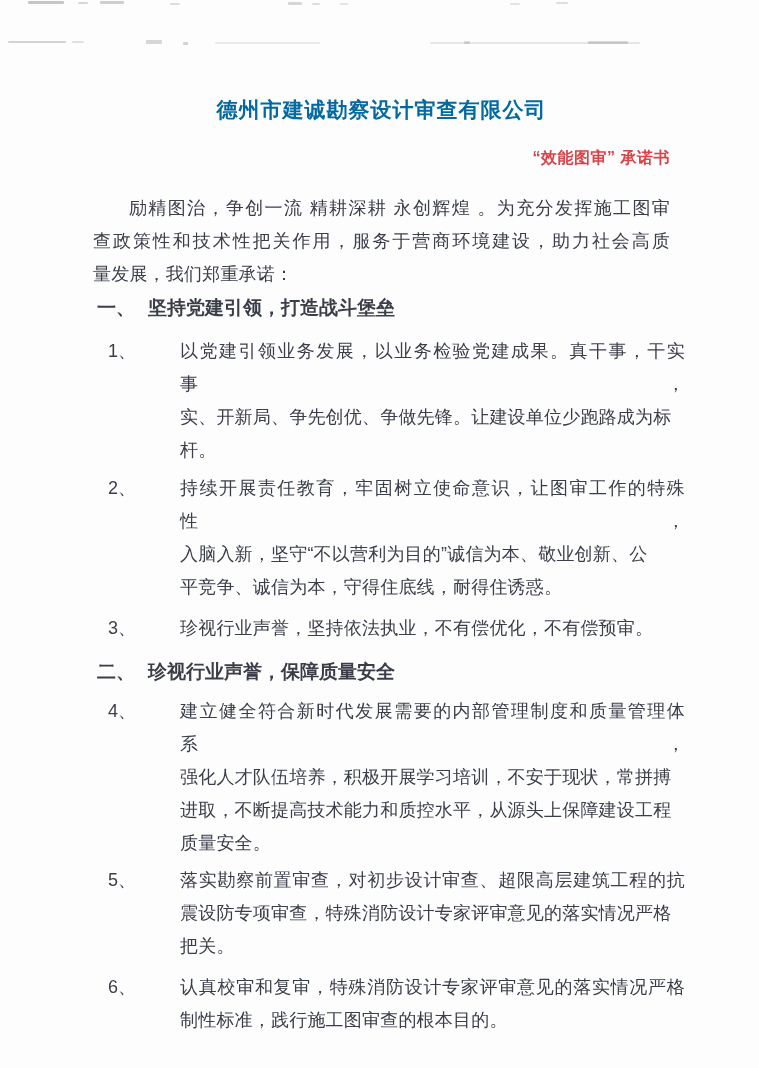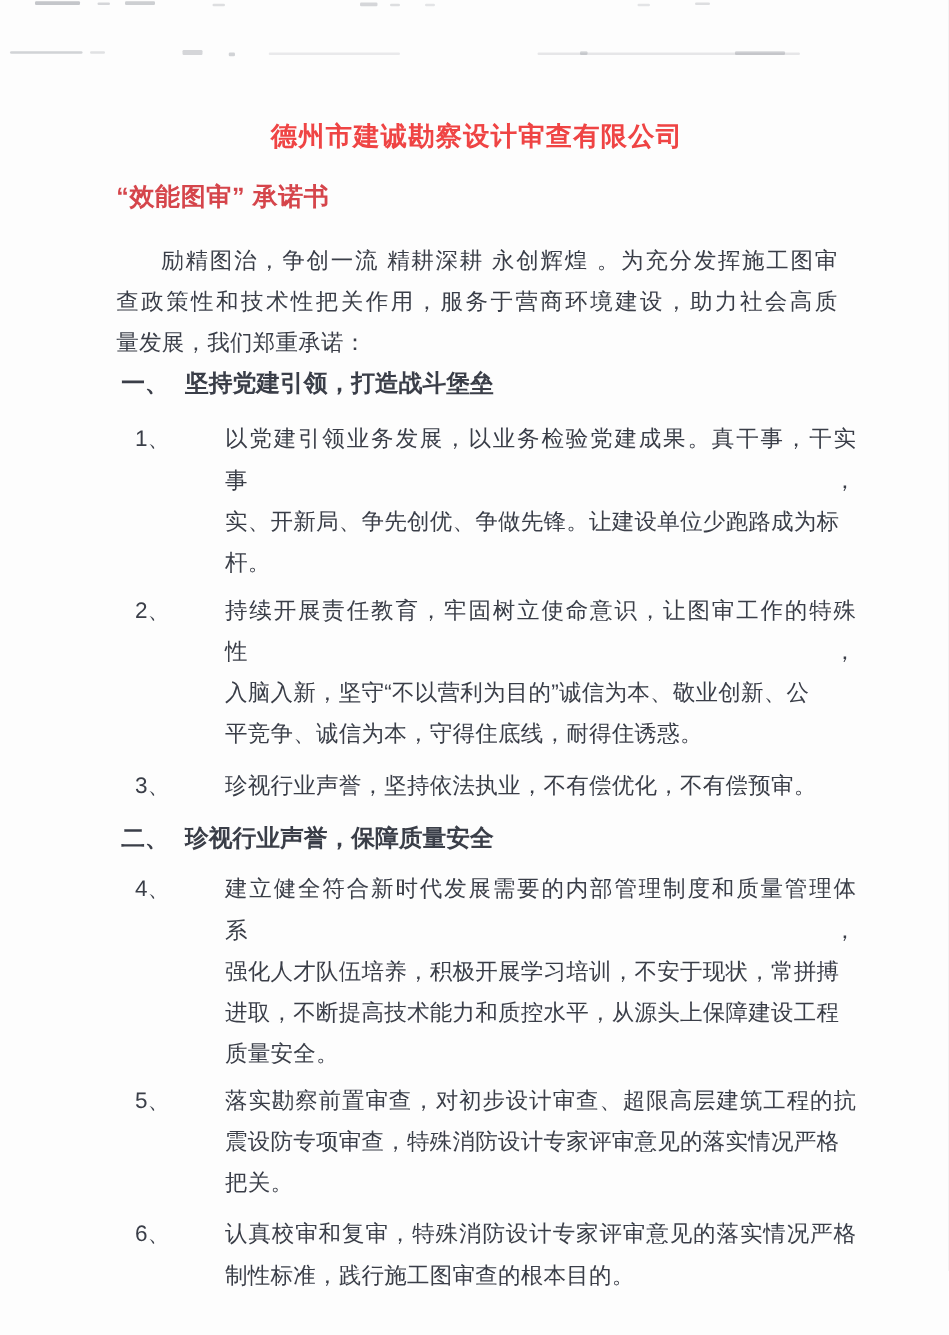--- a/index.html
+++ b/index.html
@@ -11,31 +11,31 @@
     background: #fdfdfd;
     overflow: hidden;
     font-family: "Liberation Sans", "DejaVu Sans", sans-serif;
     color: #3a3e48;
   }
   .content { padding: 0 89px 0 93px; }
 
   .title1 {
     margin: 96px 0 0;
     text-align: center;
-    color: #ef4444;
+    color: #0369a1;
     font-size: 21px;
     font-weight: bold;
     line-height: 28px;
     letter-spacing: 1px;
   }
   .title2 {
     margin: 21px 0 0;
-    text-align: left;
+    text-align: right;
     color: #d5454b;
-    font-size: 20px;
+    font-size: 16px;
     font-weight: bold;
     line-height: 26px;
     letter-spacing: 0.5px;
   }
 
   .intro { margin: 21px 0 0; }
   .line {
     font-size: 18px;
     line-height: 33px;
     letter-spacing: 0.2px;

